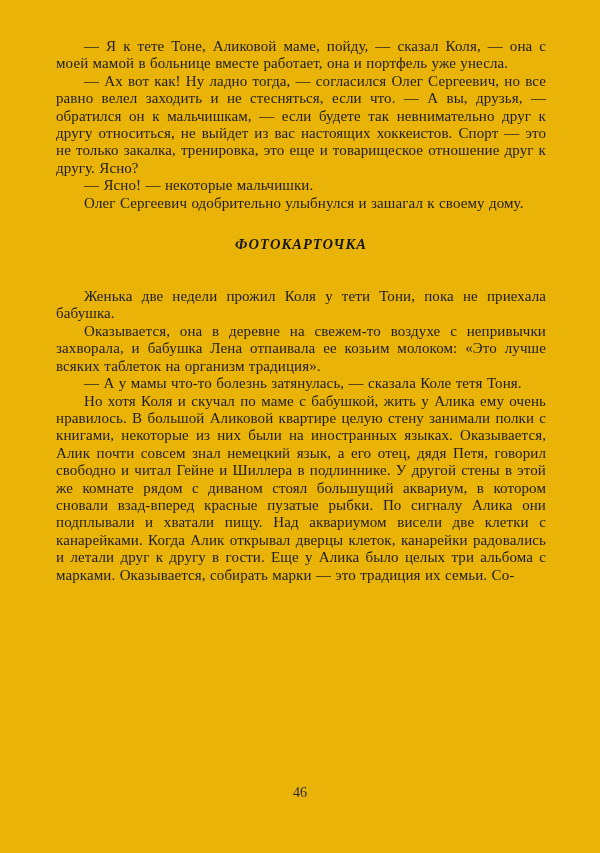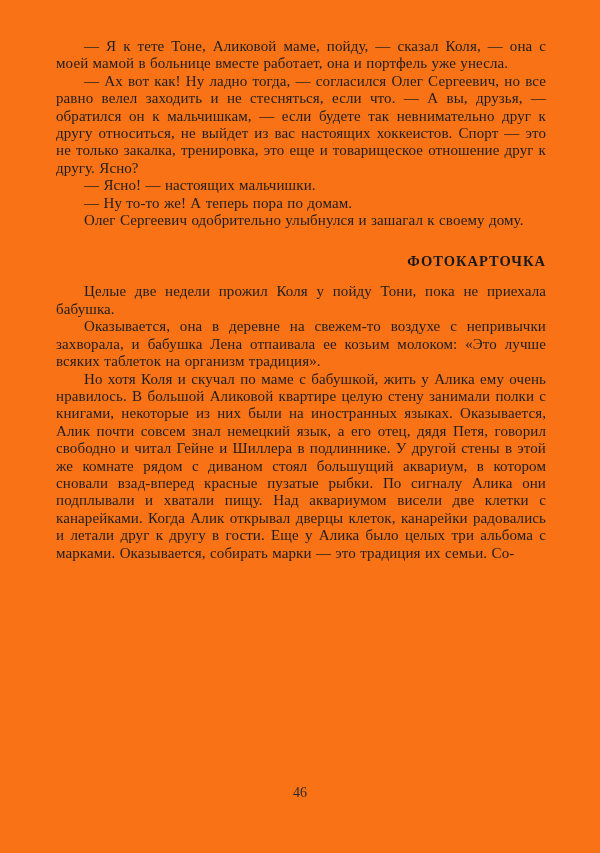--- a/index.html
+++ b/index.html
@@ -4,75 +4,76 @@
 <style>
   html, body {
     margin: 0;
     padding: 0;
     background: #f6f4ee;
   }
   .page {
     width: 600px;
     height: 853px;
     margin: 0 auto;
-    background: #f97316;
+    background: #eab308;
     box-sizing: border-box;
     position: relative;
     padding: 38px 54px 0 56px;
     font-family: "Liberation Serif", "DejaVu Serif", serif;
     color: #1d1d20;
     overflow: hidden;
   }
   .text-block {
     width: 100%;
   }
   .para {
     margin: 0;
     font-size: 15px;
     line-height: 17.4px;
     text-align: justify;
     text-indent: 28px;
     letter-spacing: 0.1px;
     word-spacing: 0.5px;
   }
   .chapter-heading {
-    text-align: right;
+    text-align: center;
     font-size: 14.5px;
     font-weight: bold;
     letter-spacing: 1px;
-    margin: 24px 0 13px 0;
+    margin: 24px 0 35px 0;
     color: #18181b;
     font-family: "Liberation Serif", "DejaVu Serif", serif;
+    font-style: italic;
   }
   .page-number {
     position: absolute;
     bottom: 52px;
     left: 0;
     right: 0;
     text-align: center;
     font-size: 14px;
     color: #2a2a2d;
   }
 </style>
 </head>
 <body>
 
 <div class="page">
 
   <div class="text-block">
     <p class="para">— Я к тете Тоне, Аликовой маме, пойду, — сказал Коля, — она с моей мамой в больнице вместе работает, она и портфель уже унесла.</p>
     <p class="para">— Ах вот как! Ну ладно тогда, — согласился Олег Сергеевич, но все равно велел заходить и не стесняться, если что. — А вы, друзья, — обратился он к мальчишкам, — если будете так невнимательно друг к другу относиться, не выйдет из вас настоящих хоккеистов. Спорт — это не только закалка, тренировка, это еще и товарищеское отношение друг к другу. Ясно?</p>
-    <p class="para">— Ясно! — настоящих мальчишки.</p>
-    <p class="para">— Ну то-то же! А теперь пора по домам.</p>
+    <p class="para">— Ясно! — некоторые мальчишки.</p>
     <p class="para">Олег Сергеевич одобрительно улыбнулся и зашагал к своему дому.</p>
   </div>
 
   <h2 class="chapter-heading">ФОТОКАРТОЧКА</h2>
 
   <div class="text-block">
-    <p class="para">Целые две недели прожил Коля у пойду Тони, пока не приехала бабушка.</p>
+    <p class="para">Женька две недели прожил Коля у тети Тони, пока не приехала бабушка.</p>
     <p class="para">Оказывается, она в деревне на свежем-то воздухе с непривычки захворала, и бабушка Лена отпаивала ее козьим молоком: «Это лучше всяких таблеток на организм традиция».</p>
+    <p class="para">— А у мамы что-то болезнь затянулась, — сказала Коле тетя Тоня.</p>
     <p class="para">Но хотя Коля и скучал по маме с бабушкой, жить у Алика ему очень нравилось. В большой Аликовой квартире целую стену занимали полки с книгами, некоторые из них были на иностранных языках. Оказывается, Алик почти совсем знал немецкий язык, а его отец, дядя Петя, говорил свободно и читал Гейне и Шиллера в подлиннике. У другой стены в этой же комнате рядом с диваном стоял большущий аквариум, в котором сновали взад-вперед красные пузатые рыбки. По сигналу Алика они подплывали и хватали пищу. Над аквариумом висели две клетки с канарейками. Когда Алик открывал дверцы клеток, канарейки радовались и летали друг к другу в гости. Еще у Алика было целых три альбома с марками. Оказывается, собирать марки — это традиция их семьи. Со-</p>
   </div>
 
   <div class="page-number">46</div>
 
 </div>
 
 </body></html>

